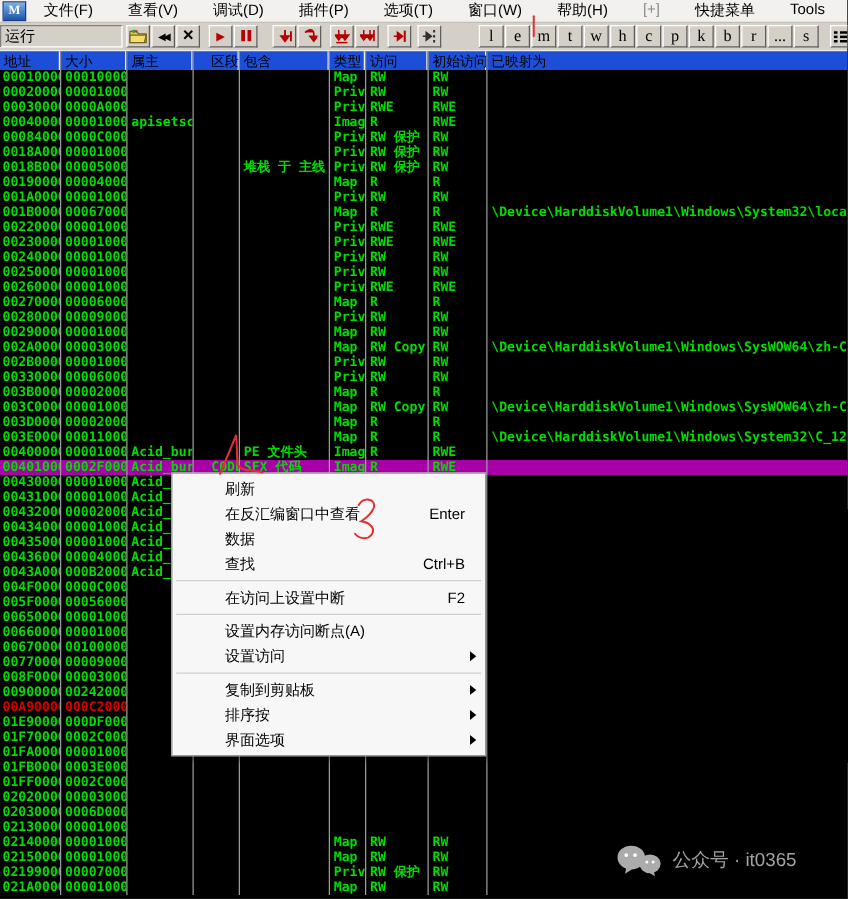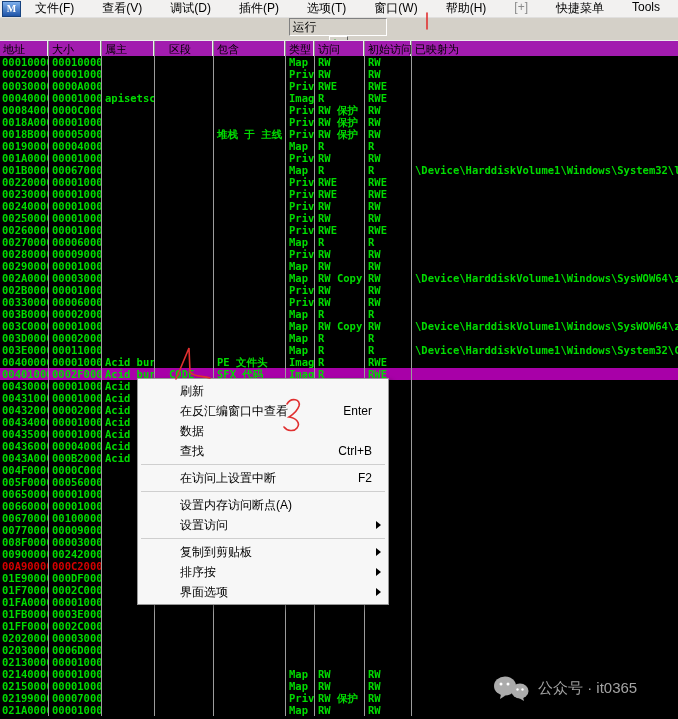--- a/index.html
+++ b/index.html
@@ -10,50 +10,50 @@
   .menubar{position:absolute;left:0;top:0;width:100%;height:18px;background:#F2F1F0;
            display:flex;align-items:center;font-size:12px;color:#000;border-bottom:1px solid #E0DFDE;box-sizing:border-box;}
   .wicon{width:17px;height:14px;margin:0 6px 0 2px;background:linear-gradient(#7FB0EC,#1E54A8);
          border:1px solid #16427F;color:#fff;font-weight:bold;font-size:10px;line-height:14px;
          text-align:center;font-family:"Liberation Serif",serif;flex:none;}
   .mi{padding:0 8px;white-space:nowrap;}
   .mi.dim{color:#8A8A8A;}
 
   
   .toolbar{position:absolute;left:0;top:18px;width:100%;height:22px;background:#D4D0C8;
-           display:flex;align-items:center;box-sizing:border-box;flex-direction:column;}
+           display:flex;align-items:center;box-sizing:border-box;}
   .status{width:90px;height:16px;flex:none;margin-right:3px;padding:0 3px;line-height:16px;
           border:1px solid;border-color:#808080 #FFF #FFF #808080;font-size:12px;color:#000;}
   .tbtn{width:19px;height:18px;flex:none;background:#D4D0C8;border:1px solid;
         border-color:#FFF #5F5F5F #5F5F5F #FFF;display:flex;align-items:center;
         justify-content:center;margin-right:1px;box-sizing:border-box;cursor:default;}
   .tbtn.letter{font-family:"Liberation Serif",serif;font-size:13px;color:#000;width:20px;}
   .red-glyph{color:#B40000;font-size:9px;line-height:9px;}
   .blk-glyph{color:#000;font-size:8px;letter-spacing:-2px;line-height:9px;}
   .xglyph{color:#000;font-size:15px;font-weight:bold;line-height:14px;}
   .pausebar{display:inline-block;width:3px;height:9px;background:#B40000;margin:0 1px;}
   .gap4{width:4px;flex:none;} .gap6{width:6px;flex:none;} .gap8{width:8px;flex:none;}
   .gap11{width:11px;flex:none;} .gap29{width:29px;flex:none;}
 
   
-  .colhead{position:absolute;left:0;top:40px;width:100%;height:16px;background:#a21caf;
+  .colhead{position:absolute;left:0;top:40px;width:100%;height:16px;background:#1d4ed8;
            display:flex;font-size:11px;color:#000;box-sizing:border-box;border-top:1px solid #EAEAEA;}
   .hcell{flex:none;box-sizing:border-box;padding:1px 0 0 3px;white-space:nowrap;overflow:hidden;
          border-right:1px solid #8A8A8A;box-shadow:inset -1px 0 0 #EFEFEF;}
   .hcell:last-child{flex:1;border-right:none;box-shadow:none;}
 
   
   .tbody{position:absolute;left:0;top:56px;width:100%;bottom:0;background:#000;}
   .trow{display:flex;height:12px;line-height:12px;white-space:nowrap;
         font-family:"DejaVu Sans Mono",monospace;font-size:10.5px;font-weight:bold;color:#00DC00;}
   .cell{flex:none;box-sizing:border-box;overflow:hidden;padding-left:3px;
         border-right:1px solid #9C9C9C;height:12px;}
   .cell.c0{padding-left:2px;}
   .cell.c8{flex:1;border-right:none;}
-  .c0{width:49px;} .c1{width:53px;} .c2{width:53px;} .c3{width:59px;padding-left:14px;} .c4{width:72px;}
+  .c0{width:49px;} .c1{width:53px;} .c2{width:53px;} .c3{width:37px;padding-left:14px;} .c4{width:72px;}
   .c5{width:29px;} .c6{width:50px;} .c7{width:47px;}
   .trow.red{color:#D40000;}
   .trow.hilite{background:#A800A8;}
 
   
   .ctx{position:absolute;left:137px;top:378px;width:252px;background:#F7F7F7;
        border:1px solid #979797;box-shadow:3px 3px 5px rgba(0,0,0,.45);padding:2px 0;
        font-size:12px;color:#000;z-index:5;box-sizing:border-box;}
   .ctx-item{position:relative;height:20px;line-height:20px;padding-left:42px;white-space:nowrap;}
   .ctx-sc{position:absolute;right:16px;top:0;}

